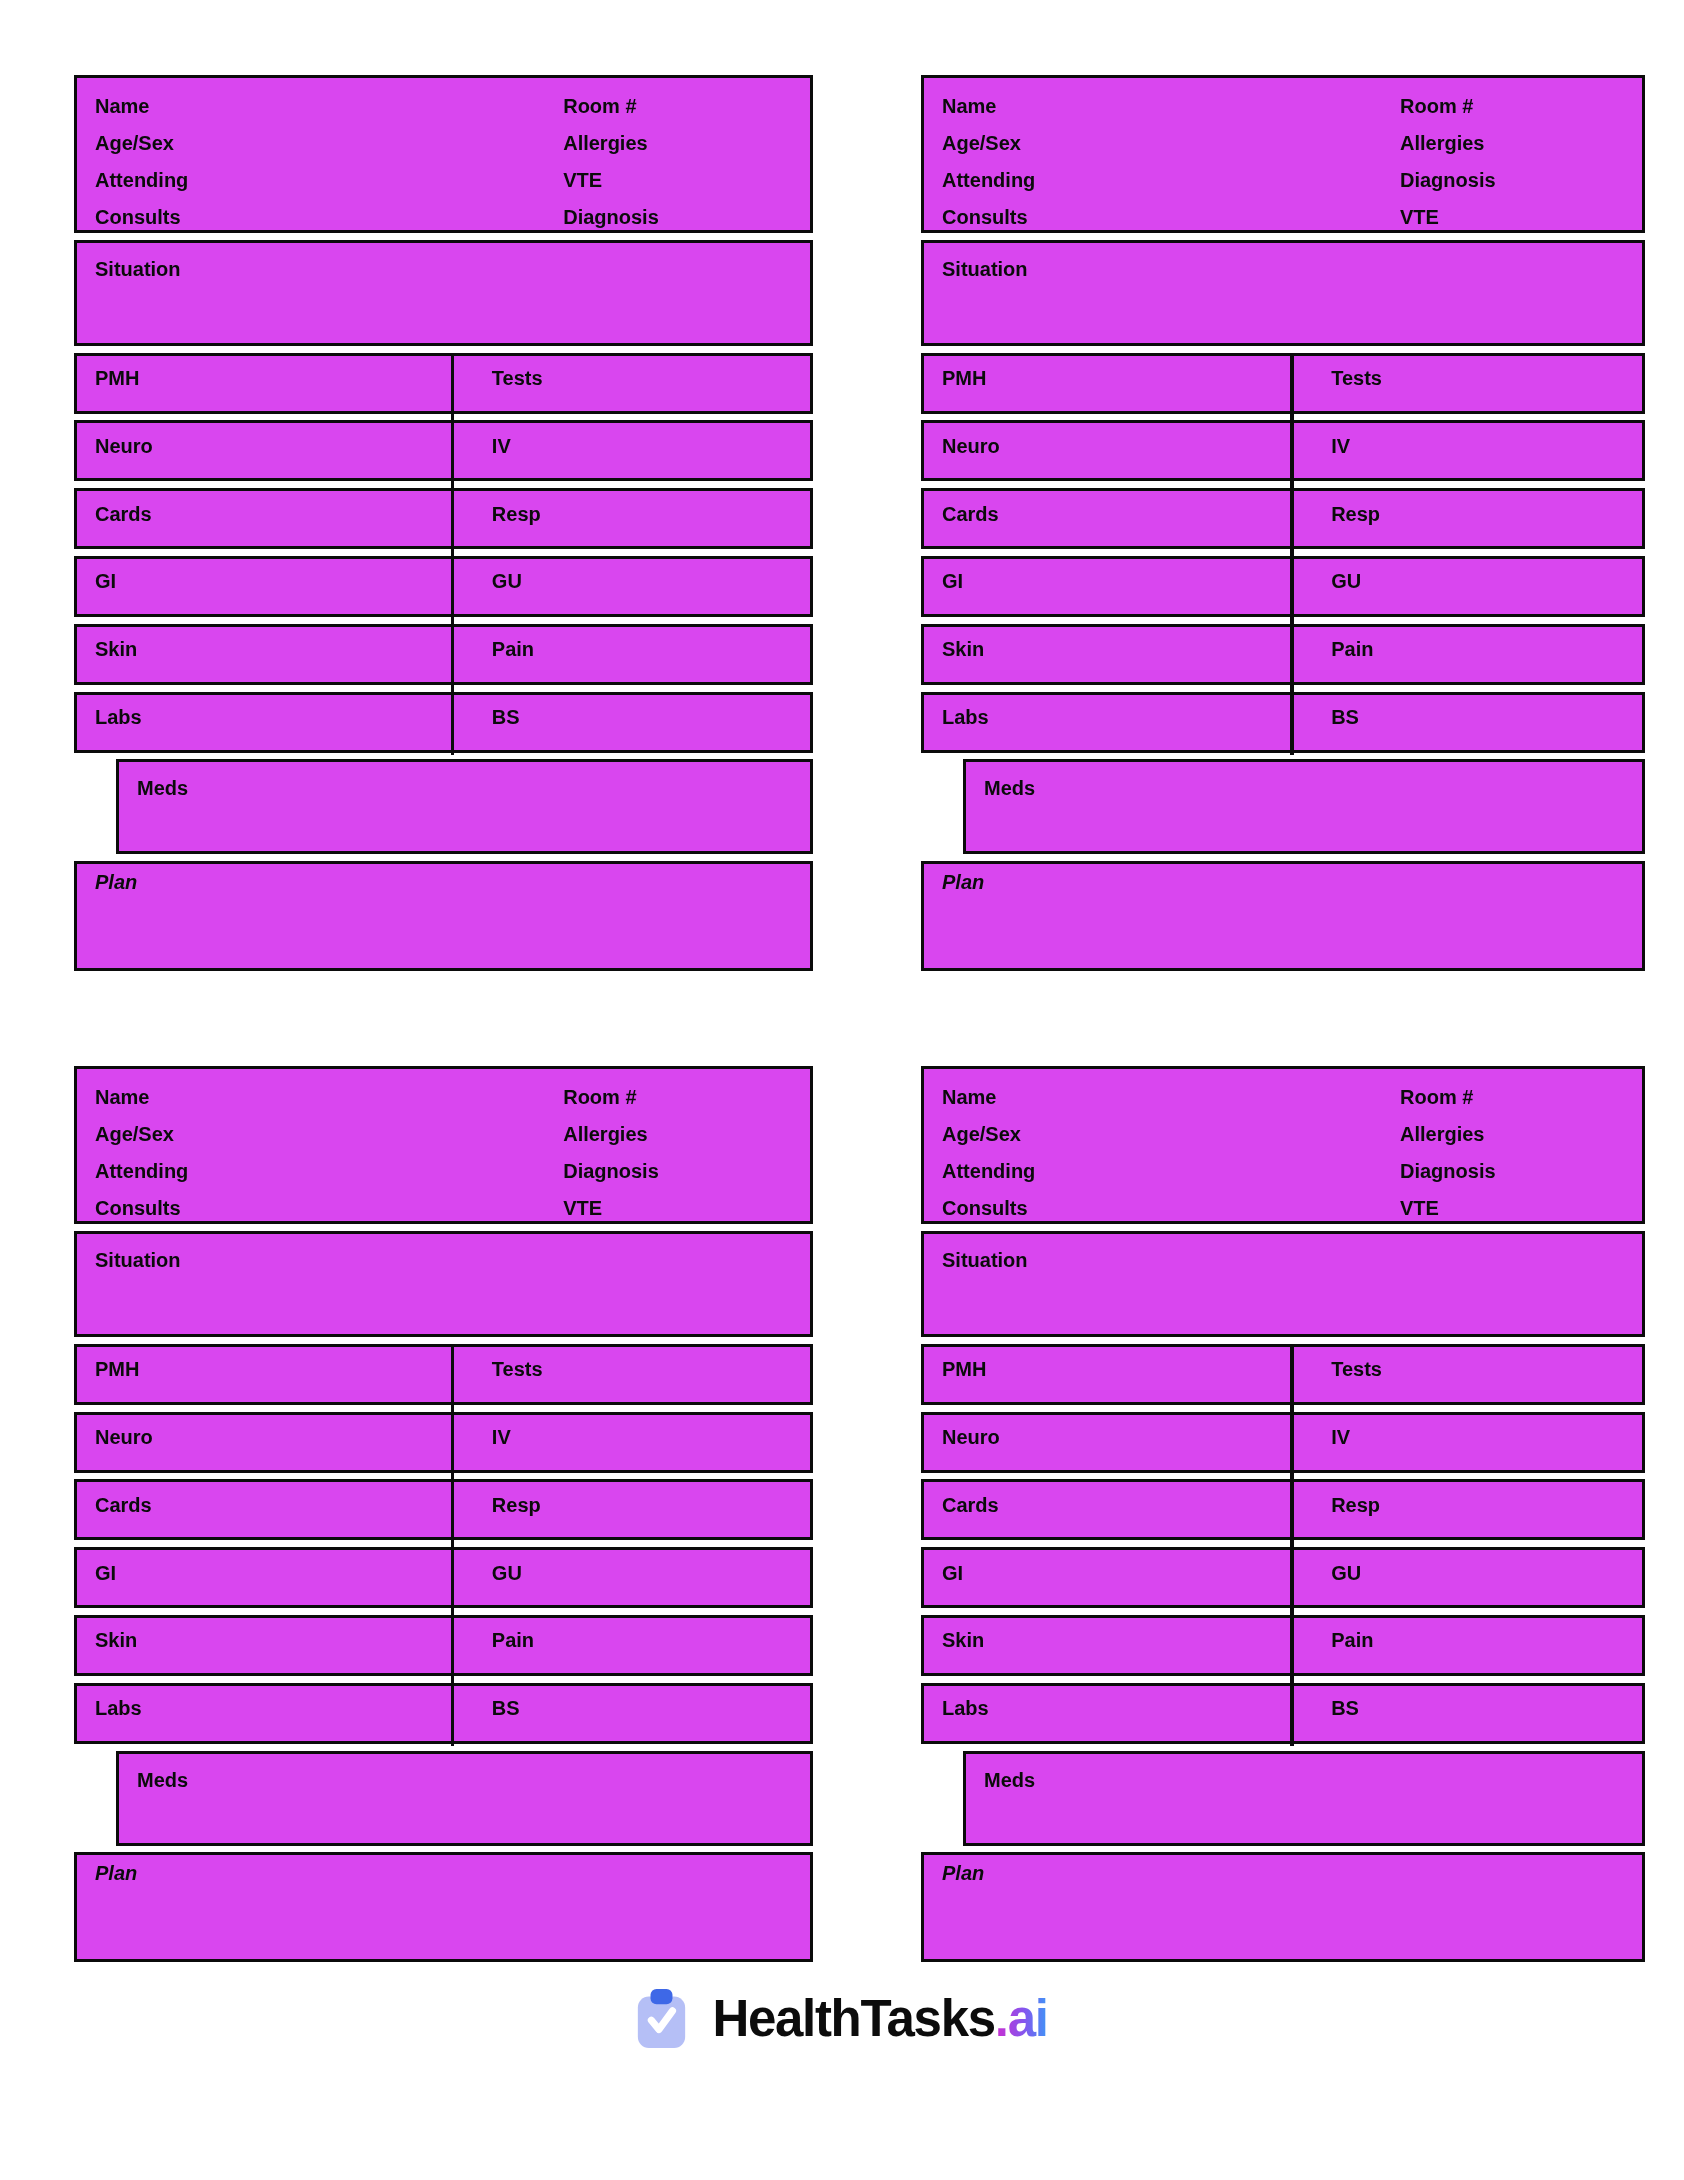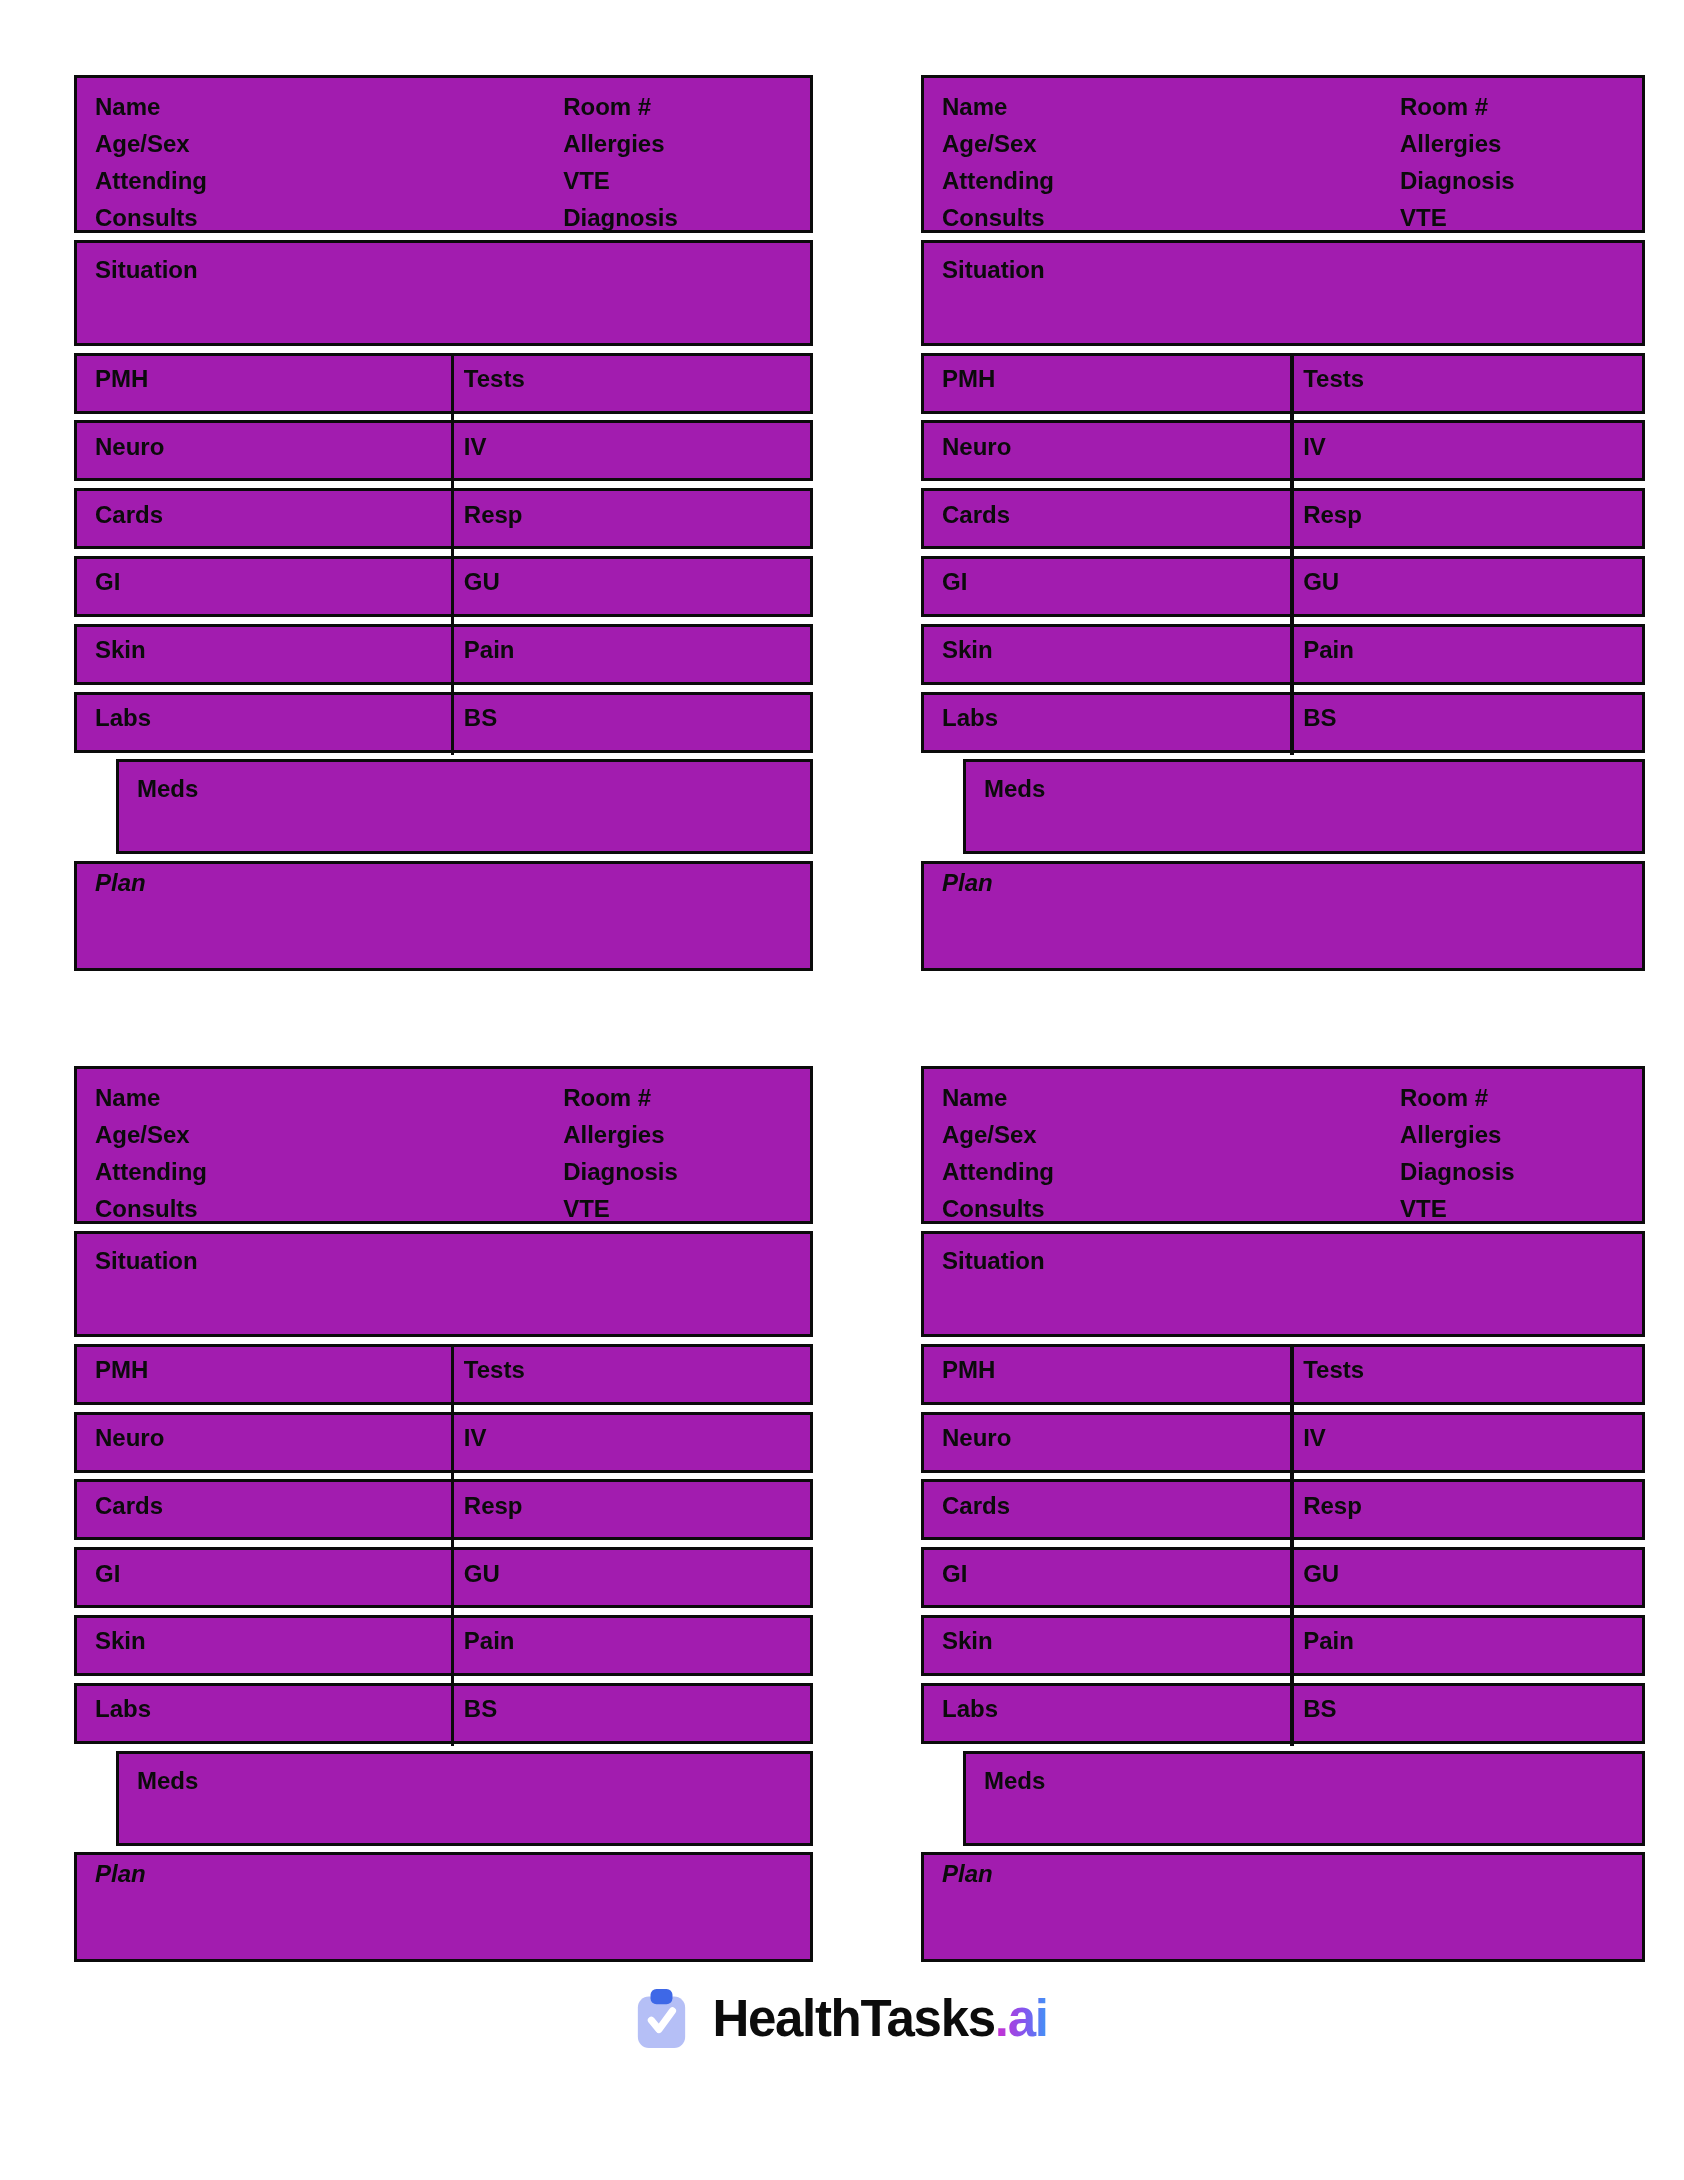--- a/index.html
+++ b/index.html
@@ -27,36 +27,36 @@
   .card {
     position: relative;
     display: flex;
     flex-direction: column;
     gap: 6.8px;
     color: #0b0b0b;
   }
   .sec {
     box-sizing: border-box;
     border: 3.4px solid #0b0b0b;
-    background: #a21caf;
-    font-size: 24px;
+    background: #d946ef;
+    font-size: 20px;
     font-weight: 700;
     line-height: 29px;
   }
   .sec.header {
     height: 158px;
     display: flex;
     padding: 10.2px 0 0 18px;
   }
   .hdr-col { display: flex; flex-direction: column; }
   .hdr-col .hdr-label { line-height: 37px; white-space: nowrap; }
   .hdr-left { flex: 0 0 calc(68% - 18px); }
   .hdr-right { flex: 1 1 auto; }
   .sec.situation { height: 106px; padding: 12px 0 0 18px; }
-  .sec.two-col { height: 61px; display: flex; padding: 0; }
+  .sec.two-col { height: 61px; display: flex; padding: 0; gap: 28px; }
   .cell { box-sizing: border-box; padding: 8.5px 0 0 18px; }
   .cell.left { width: 51%; }
   .cell.right { flex: 1 1 auto; padding-left: 13px; }
   .sec.meds { height: 95px; padding: 12px 0 0 18px; margin-left: 42px; }
   .sec.plan { height: 110px; padding: 4px 0 0 18px; font-style: italic; }
   .vline {
     position: absolute;
     left: 51%;
     top: 278px;
     width: 3.4px;

